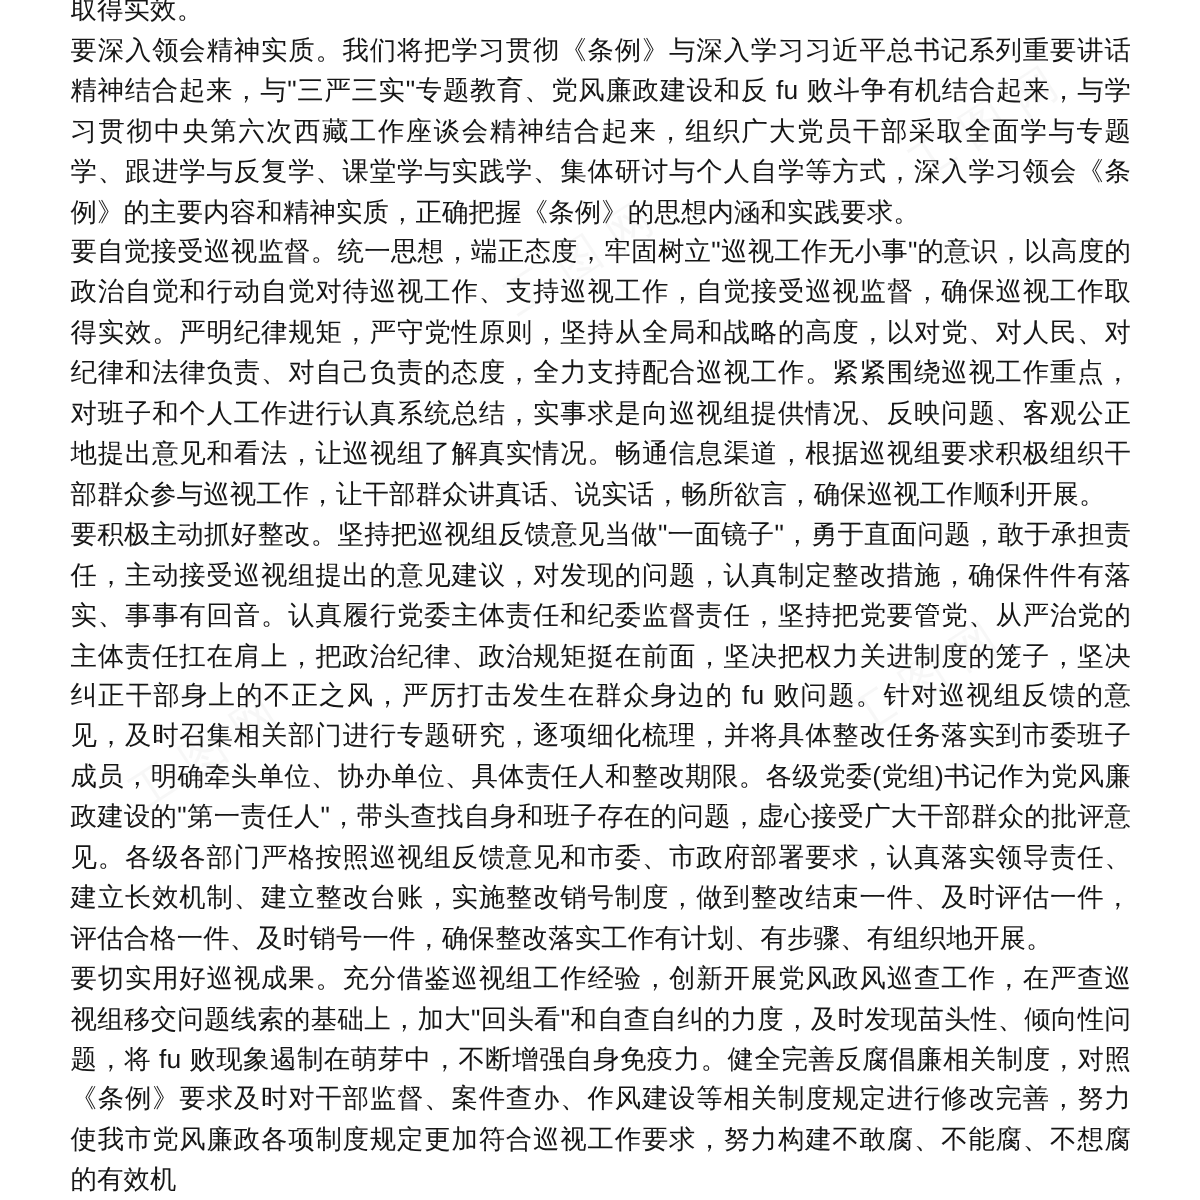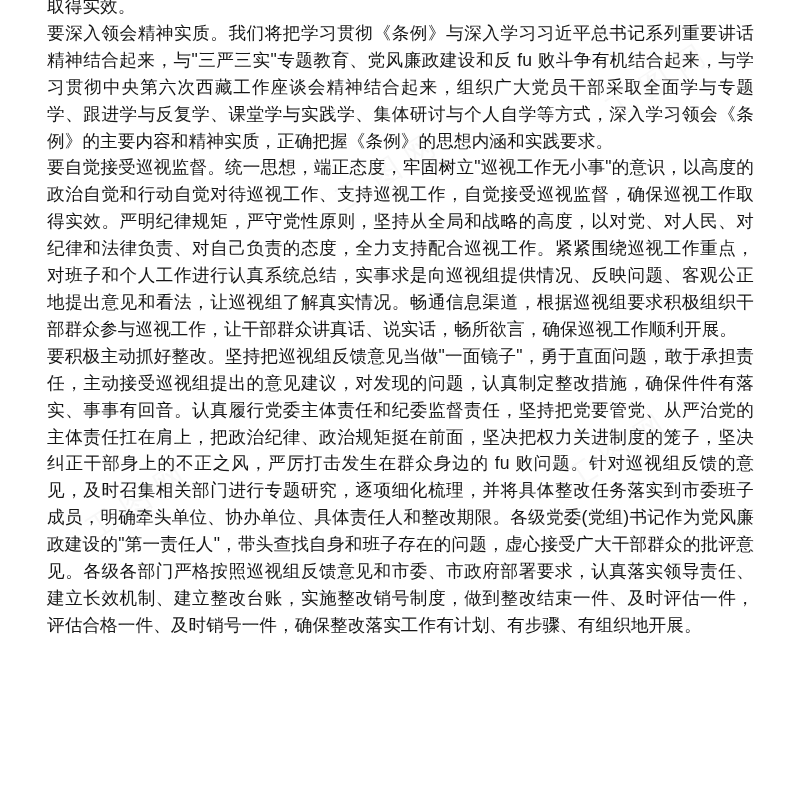--- a/index.html
+++ b/index.html
@@ -57,15 +57,16 @@
   <div class="watermark w1">工图网</div>
   <div class="watermark w2">工图网</div>
   <div class="watermark w3">工图网</div>
   <div class="watermark w4">工图网</div>
 
   <div class="text-block">
     <p>取得实效。</p>
     <p>要深入领会精神实质。我们将把学习贯彻《条例》与深入学习习近平总书记系列重要讲话精神结合起来，与"三严三实"专题教育、党风廉政建设和反 fu 败斗争有机结合起来，与学习贯彻中央第六次西藏工作座谈会精神结合起来，组织广大党员干部采取全面学与专题学、跟进学与反复学、课堂学与实践学、集体研讨与个人自学等方式，深入学习领会《条例》的主要内容和精神实质，正确把握《条例》的思想内涵和实践要求。</p>
     <p>要自觉接受巡视监督。统一思想，端正态度，牢固树立"巡视工作无小事"的意识，以高度的政治自觉和行动自觉对待巡视工作、支持巡视工作，自觉接受巡视监督，确保巡视工作取得实效。严明纪律规矩，严守党性原则，坚持从全局和战略的高度，以对党、对人民、对纪律和法律负责、对自己负责的态度，全力支持配合巡视工作。紧紧围绕巡视工作重点，对班子和个人工作进行认真系统总结，实事求是向巡视组提供情况、反映问题、客观公正地提出意见和看法，让巡视组了解真实情况。畅通信息渠道，根据巡视组要求积极组织干部群众参与巡视工作，让干部群众讲真话、说实话，畅所欲言，确保巡视工作顺利开展。</p>
     <p>要积极主动抓好整改。坚持把巡视组反馈意见当做"一面镜子"，勇于直面问题，敢于承担责任，主动接受巡视组提出的意见建议，对发现的问题，认真制定整改措施，确保件件有落实、事事有回音。认真履行党委主体责任和纪委监督责任，坚持把党要管党、从严治党的主体责任扛在肩上，把政治纪律、政治规矩挺在前面，坚决把权力关进制度的笼子，坚决纠正干部身上的不正之风，严厉打击发生在群众身边的 fu 败问题。针对巡视组反馈的意见，及时召集相关部门进行专题研究，逐项细化梳理，并将具体整改任务落实到市委班子成员，明确牵头单位、协办单位、具体责任人和整改期限。各级党委(党组)书记作为党风廉政建设的"第一责任人"，带头查找自身和班子存在的问题，虚心接受广大干部群众的批评意见。各级各部门严格按照巡视组反馈意见和市委、市政府部署要求，认真落实领导责任、建立长效机制、建立整改台账，实施整改销号制度，做到整改结束一件、及时评估一件，评估合格一件、及时销号一件，确保整改落实工作有计划、有步骤、有组织地开展。</p>
+    <p>要切实用好巡视成果。充分借鉴巡视组工作经验，创新开展党风政风巡查工作，在严查巡视组移交问题线索的基础上，加大"回头看"和自查自纠的力度，及时发现苗头性、倾向性问题，将 fu 败现象遏制在萌芽中，不断增强自身免疫力。健全完善反腐倡廉相关制度，对照《条例》要求及时对干部监督、案件查办、作风建设等相关制度规定进行修改完善，努力使我市党风廉政各项制度规定更加符合巡视工作要求，努力构建不敢腐、不能腐、不想腐的有效机</p>
   </div>
 
 </div>
 
 </body></html>

